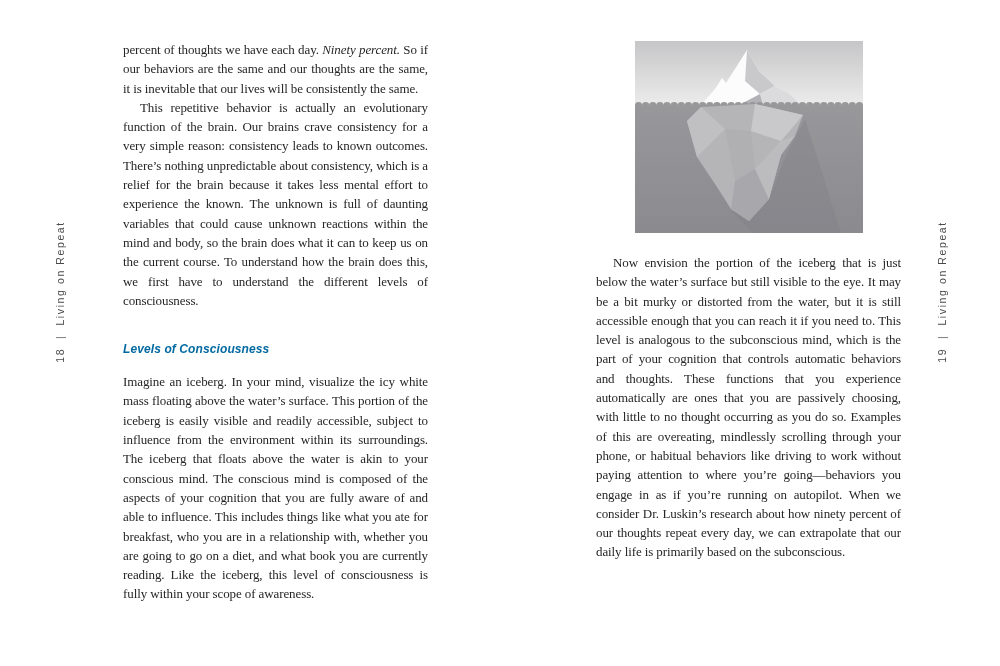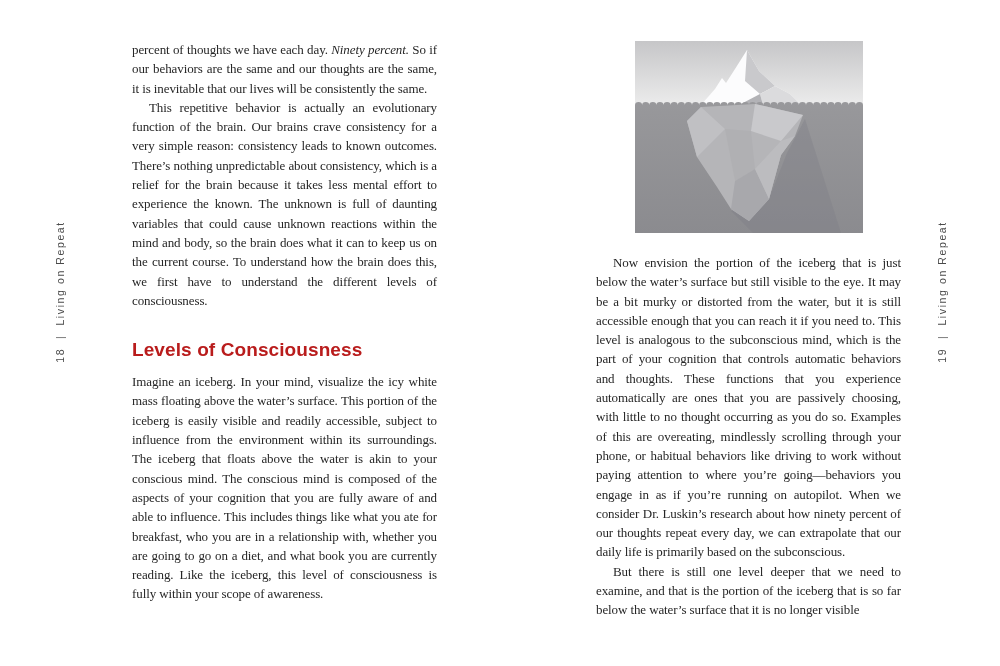--- a/index.html
+++ b/index.html
@@ -8,40 +8,41 @@
     background: #ffffff;
     position: relative;
     overflow: hidden;
     font-family: "Liberation Serif", serif;
   }
   .page-col {
     position: absolute;
     width: 305px;
     color: #262626;
   }
-  .left-col  { left: 132px; top: 40px; }
+  .left-col  { left: 123px; top: 40px; }
   .right-col { left: 596px; top: 41px; }
   .page-col p {
     margin: 0;
     font-size: 13px;
     line-height: 19.3px;
     text-align: justify;
     letter-spacing: -0.1px;
     hyphens: auto;
     -webkit-hyphens: auto;
   }
   .page-col p.indent { text-indent: 17px; }
   .section-heading {
     margin: 30px 0 13px 0;
     font-family: "Liberation Sans", sans-serif;
     font-weight: bold;
-    font-size: 19px;
+    font-size: 12px;
     line-height: 19px;
-    color: #b91c1c;
+    color: #0369a1;
     letter-spacing: 0.1px;
+    font-style: italic;
   }
   .iceberg-figure {
     display: block;
     width: 228px; height: 192px;
     margin: 0 auto 20px auto;
   }
   .running-head {
     position: absolute;
     white-space: nowrap;
     transform: translate(-50%, -50%) rotate(-90deg);
@@ -112,14 +113,13 @@
       <polygon points="52,80 66,66 120,63 168,74 160,95 146,114 134,158 114,180 96,168 82,146 62,116" fill="#b5b5b8"></polygon>
       <polygon points="120,63 168,74 146,100 116,90" fill="#c9c9cc"></polygon>
       <polygon points="52,80 66,66 90,88 62,116" fill="#c0c0c3"></polygon>
       <polygon points="90,88 116,90 120,128 100,140" fill="#b0b0b3"></polygon>
       <polygon points="100,140 120,128 134,158 114,180 96,168" fill="#a8a8ac"></polygon>
       <polygon points="146,100 160,95 146,114 134,158 120,128" fill="#bcbcbf"></polygon>
     </g>
   </svg>
 
   <p class="indent">Now envision the portion of the iceberg that is just below the water’s surface but still visible to the eye. It may be a bit murky or distorted from the water, but it is still accessible enough that you can reach it if you need to. This level is analogous to the subconscious mind, which is the part of your cognition that controls automatic behaviors and thoughts. These functions that you experience automatically are ones that you are passively choosing, with little to no thought occurring as you do so. Examples of this are overeating, mindlessly scrolling through your phone, or habitual behaviors like driving to work without paying attention to where you’re going—behaviors you engage in as if you’re running on autopilot. When we consider Dr. Luskin’s research about how ninety percent of our thoughts repeat every day, we can extrapolate that our daily life is primarily based on the subconscious.</p>
-  <p class="indent">But there is still one level deeper that we need to examine, and that is the portion of the iceberg that is so far below the water’s surface that it is no longer visible</p>
 </div>
 
 </body></html>

